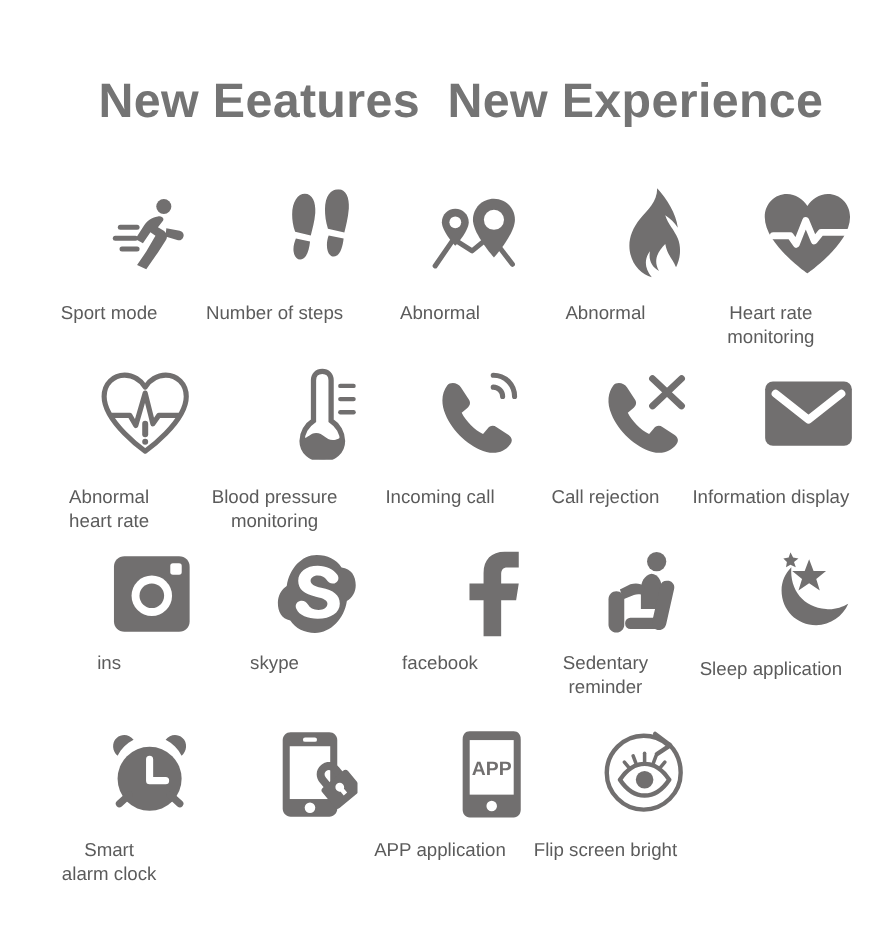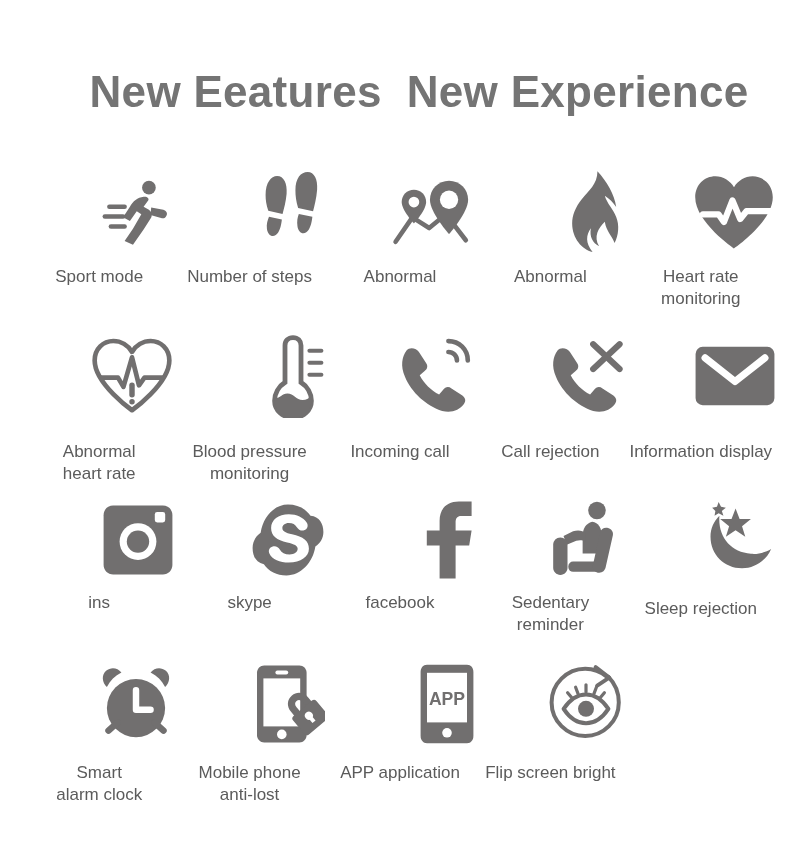--- a/index.html
+++ b/index.html
@@ -64,21 +64,21 @@
   }
   .cell-label {
     margin-top: 6px;
     font-size: 17px;
     color: #5b5b5b;
     line-height: 22px;
     max-width: 158px;
     white-space: pre-line;
   }
   
-  .grid .r1 .cell-label { margin-top: 8px; }
+  .grid .r1 .cell-label { margin-top: 16px; }
   .grid .r2 .cell-label { margin-top: 19px; }
   .grid .r3 .cell-label { }
   .grid .r4 .cell-label { margin-top: 12px; }
 </style>
 </head>
 <body>
 
 <div class="page">
 
   <div class="headline">New Eeatures  New Experience</div>
@@ -255,21 +255,21 @@
 
 
     <div class="cell r4">
       <div class="icon-wrap">
         <svg width="76" height="76" viewBox="0 0 94 94" fill="#716f6f">
           <path d="M88 58 C82 72 68 82 52 82 C30 82 13 65 13 43 C13 33 17 24 24 17 C22 43 38 62 63 64 C72 65 81 62 88 58 Z"></path>
           <path d="M44 8 L49 21 L63 21 L52 30 L56 43 L44 35 L32 43 L36 30 L25 21 L39 21 Z"></path>
           <path d="M23 0 L26 6 L32 7 L27 11 L29 17 L23 14 L18 17 L19 11 L15 7 L21 6 Z"></path>
         </svg>
       </div>
-      <div class="cell-label">Sleep rejection</div>
+      <div class="cell-label">Sleep application</div>
     </div>
 
     <div class="cell r4">
       <div class="icon-wrap">
         <svg width="76" height="76" viewBox="0 0 94 94" fill="#716f6f">
           <path d="M10 6 C16 1 24 2 29 8 C21 12 15 18 11 26 C5 21 4 11 10 6 Z"></path>
           <path d="M84 6 C78 1 70 2 65 8 C73 12 79 18 83 26 C89 21 90 11 84 6 Z"></path>
           <circle cx="47" cy="52" r="36"></circle>
           <path d="M47 30 L47 54 L65 54" fill="none" stroke="#ffffff" stroke-width="8" stroke-linecap="round" stroke-linejoin="round"></path>
           <path d="M13 80 L24 70" stroke="#716f6f" stroke-width="8" stroke-linecap="round"></path>
@@ -288,22 +288,20 @@
           <rect x="28" y="8" width="16" height="5" rx="2.5" fill="#ffffff"></rect>
           <circle cx="36" cy="88" r="6" fill="#ffffff"></circle>
           <g transform="rotate(-40 66 60)">
             <path d="M52 48 C52 39 58 33 66 33 C74 33 80 39 80 48 L80 55 L71 55 L71 48 C71 44 69 42 66 42 C63 42 61 44 61 48 L61 55 L52 55 Z"></path>
             <rect x="47" y="54" width="38" height="30" rx="4"></rect>
             <circle cx="66" cy="66" r="5" fill="#ffffff"></circle>
             <rect x="63.5" y="66" width="5" height="10" fill="#ffffff"></rect>
           </g>
         </svg>
       </div>
-      <div class="cell-label">Mobile phone
-anti-lost</div>
     </div>
 
     <div class="cell r4">
       <div class="icon-wrap">
         <svg width="56" height="82" viewBox="0 0 70 102" fill="#716f6f">
           <path d="M10 2 L60 2 C65 2 68 6 68 11 L68 91 C68 96 65 100 60 100 L10 100 C5 100 2 96 2 91 L2 11 C2 6 5 2 10 2 Z"></path>
           <rect x="10" y="12" width="50" height="62" fill="#ffffff"></rect>
           <circle cx="35" cy="87" r="6" fill="#ffffff"></circle>
           <text x="35" y="52" text-anchor="middle" font-family="Liberation Sans, sans-serif" font-size="22" font-weight="bold" fill="#716f6f">APP</text>
         </svg>

